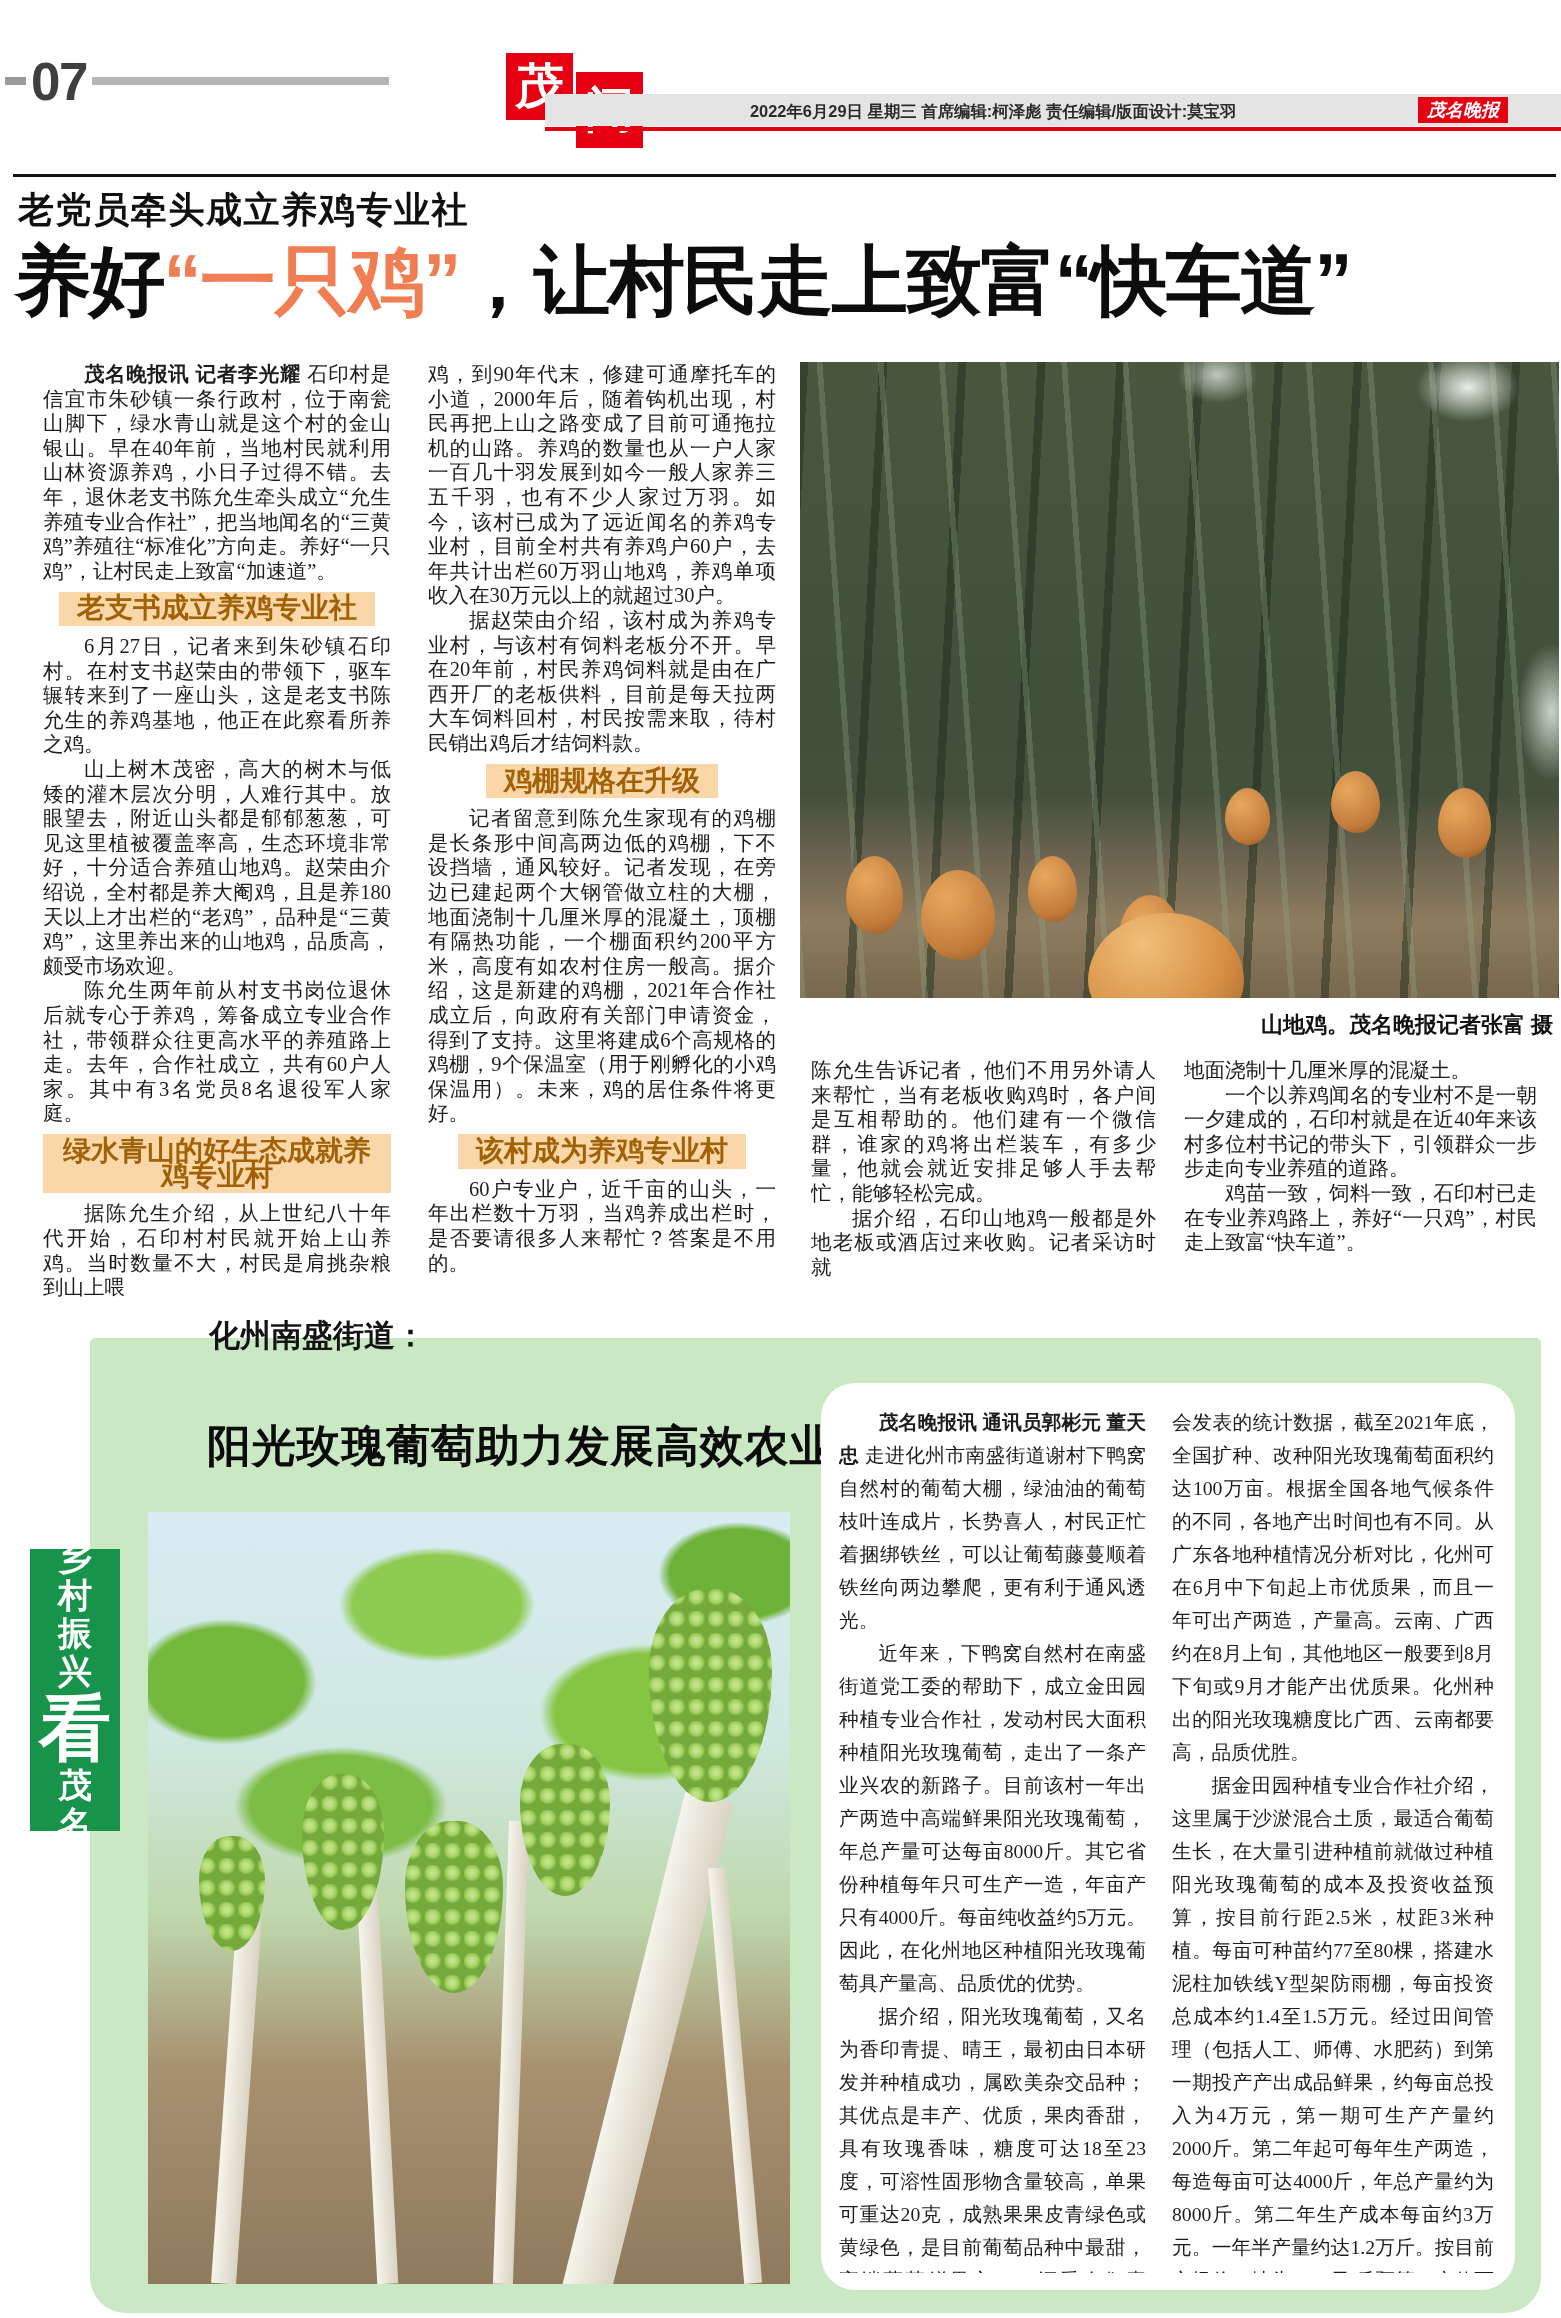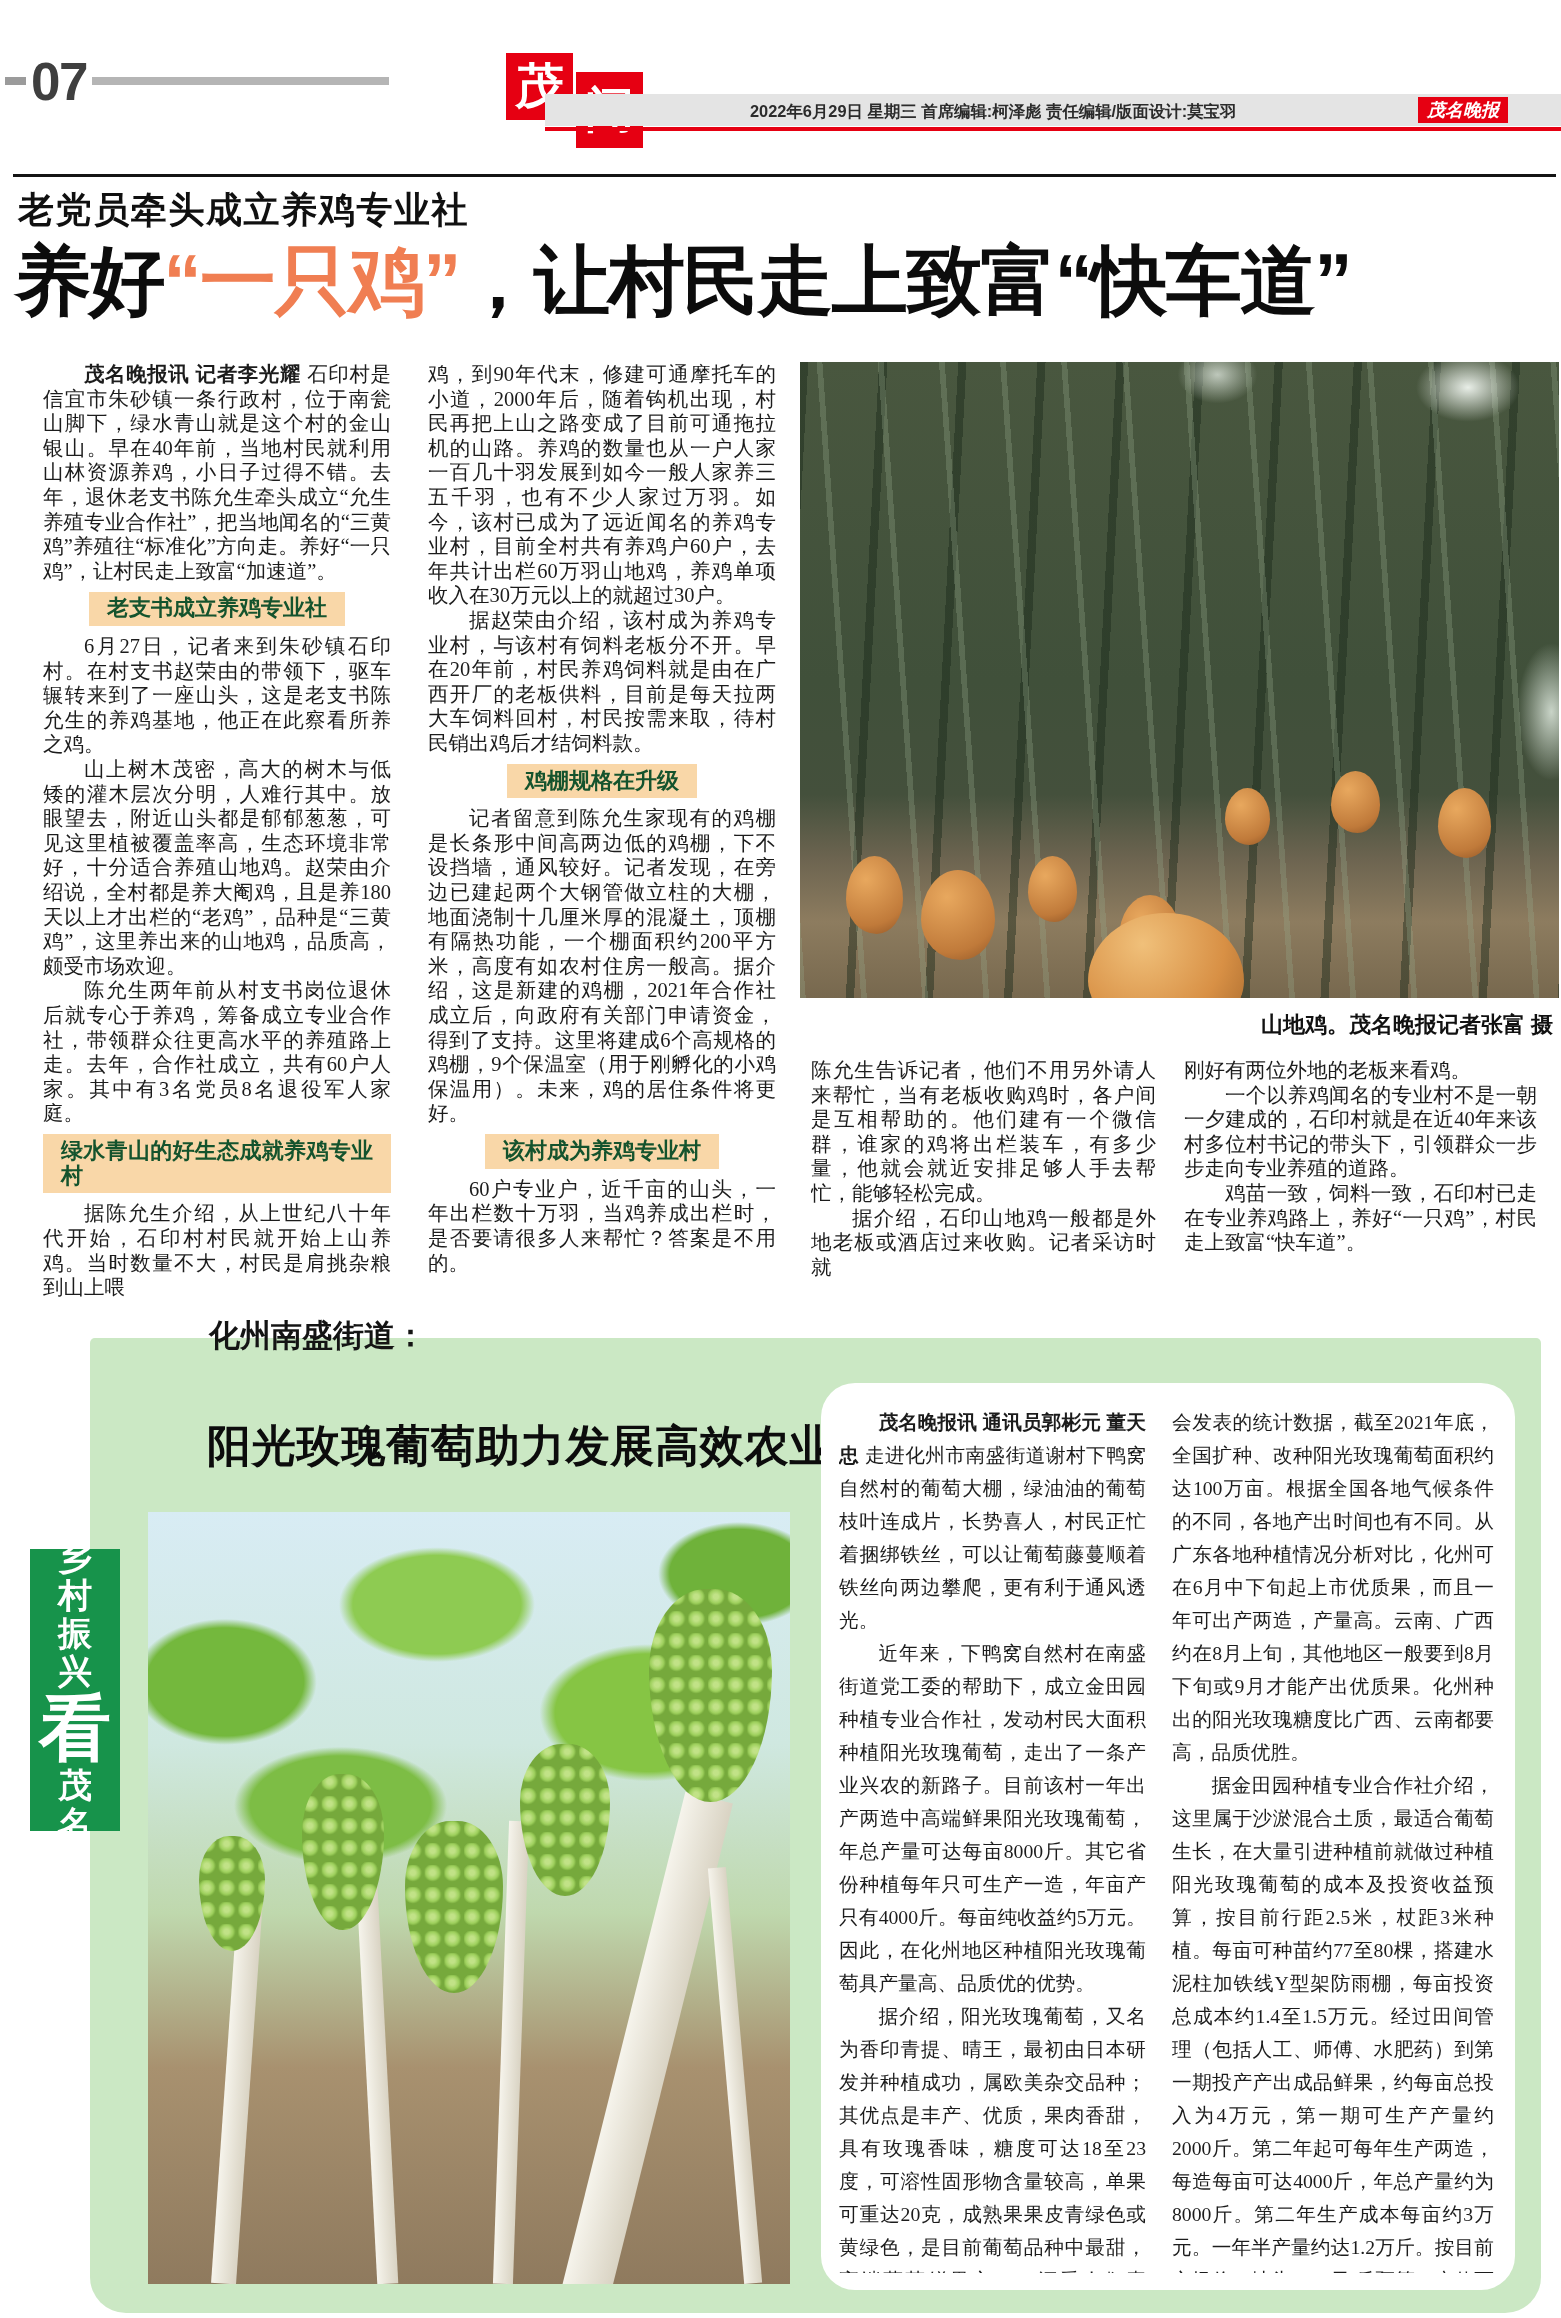--- a/index.html
+++ b/index.html
@@ -28,22 +28,22 @@
            font-weight:bold;font-size:36px;color:#101010;letter-spacing:1.6px;}
   .headline1{position:absolute;left:14.8px;top:207px;width:1541px;font-family:"Liberation Sans","DejaVu Sans",sans-serif;
              font-weight:900;font-size:76px;line-height:98px;color:#0c0c0c;white-space:nowrap;letter-spacing:-1.6px;}
   .headline1 .accent{color:#f07e52;}
   
   .col{position:absolute;text-align:justify;font-size:20.5px;line-height:24.6px;overflow:hidden;}
   .col p{margin:0;text-indent:2em;}
   .col p.noind{text-indent:0;}
   .lead{font-family:"Liberation Sans","DejaVu Sans",sans-serif;font-weight:bold;}
   .subhead{margin:8.2px auto 8.2px;background:#f9d7a8;padding:4.9px 18px;width:fit-content;text-indent:0;
-           font-family:"Liberation Sans","DejaVu Sans",sans-serif;font-weight:bold;font-size:22px;
-           color:#14532d;}
+           font-family:"Liberation Sans","DejaVu Sans",sans-serif;font-weight:bold;font-size:28px;
+           color:#a16207;text-align:center;}
   .c1{left:43px;top:337px;width:348px;height:959px;}
   .c2{left:428px;top:337px;width:348px;height:959px;}
   .c3{left:811px;top:1033px;width:345px;height:256px;}
   .c4{left:1184px;top:1033px;width:353px;height:256px;}
   
   .photo1{position:absolute;left:800px;top:337px;width:759px;height:636px;overflow:hidden;
     background:
       radial-gradient(ellipse 74px 49px at 88% 4%, rgba(250,255,250,.9), transparent 70%),
       radial-gradient(ellipse 49px 98px at 99% 55%, rgba(235,245,235,.8), transparent 70%),
       radial-gradient(ellipse 57px 41px at 55% 2%, rgba(240,248,240,.7), transparent 70%),
@@ -138,21 +138,21 @@
     <div class="chk" style="left:84%;bottom:22%;width:53px;height:70px;"></div>
     <div class="chk" style="left:38%;bottom:-6%;width:156px;height:123px;background:radial-gradient(circle at 35% 25%,#f0c07a,#d89045 60%,#a5682d);"></div>
   </div>
   <div class="photo1cap">山地鸡。茂名晚报记者张富 摄</div>
 
   <div class="col c3">
       <p class="noind">陈允生告诉记者，他们不用另外请人来帮忙，当有老板收购鸡时，各户间是互相帮助的。他们建有一个微信群，谁家的鸡将出栏装车，有多少量，他就会就近安排足够人手去帮忙，能够轻松完成。</p>
       <p class="">据介绍，石印山地鸡一般都是外地老板或酒店过来收购。记者采访时就</p>
     </div>
   <div class="col c4">
-      <p class="noind">刚好有两位外地的老板来看鸡。</p>
+      <p class="noind">地面浇制十几厘米厚的混凝土。</p>
       <p class="">一个以养鸡闻名的专业村不是一朝一夕建成的，石印村就是在近40年来该村多位村书记的带头下，引领群众一步步走向专业养殖的道路。</p>
       <p class="">鸡苗一致，饲料一致，石印村已走在专业养鸡路上，养好“一只鸡”，村民走上致富“快车道”。</p>
     </div>
 
   <div class="panel2"></div>
   <div class="greenlabel">
     <span>乡</span>
     <span>村</span>
     <span>振</span>
     <span>兴</span>

